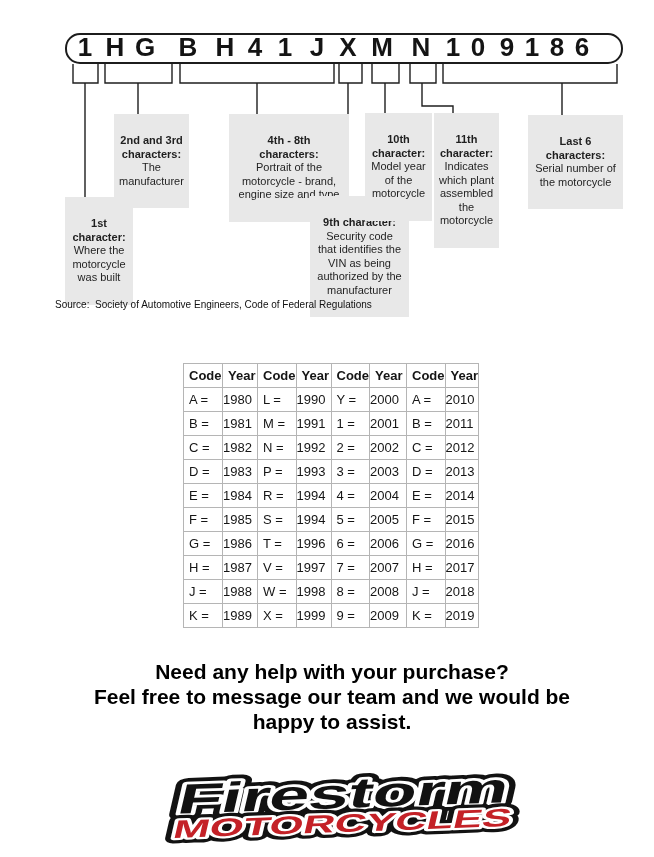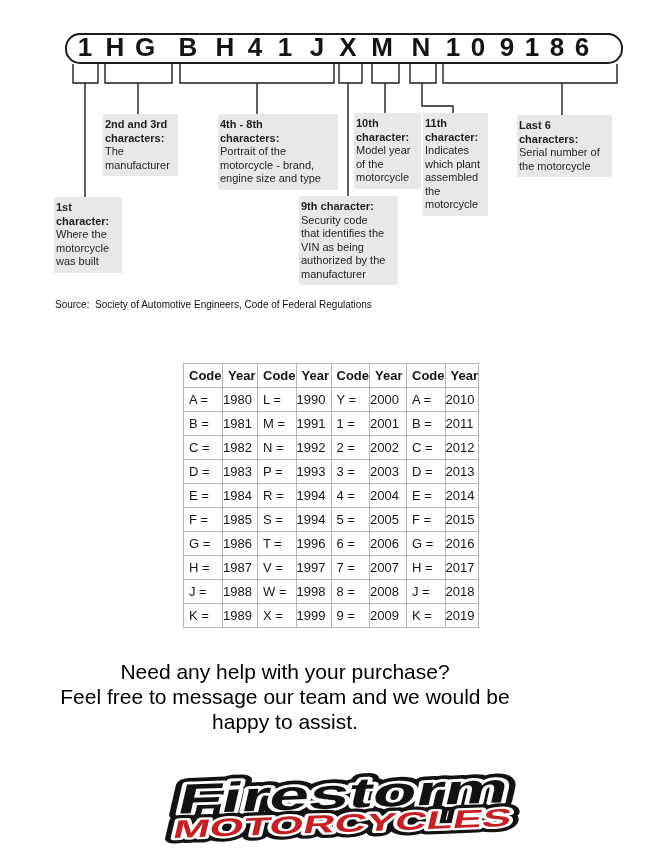--- a/index.html
+++ b/index.html
@@ -14,43 +14,44 @@
   }
   .vin-char {
     position:absolute; top:34px; height:27px; line-height:27px;
     font-size:26px; font-weight:bold; color:#141414; transform:translateX(-50%);
     letter-spacing:0;
   }
   
   .connectors { position:absolute; left:0; top:0; pointer-events:none; }
   
   .callout {
-    position:absolute; background:#e8e8e8; text-align:left;
-    font-size:11px; line-height:13.5px; padding:4px 2px; color:#1f1f1f;
+    position:absolute; background:#e8e8e8; text-align:center;
+    font-size:11px; line-height:13.5px; padding:20px 2px; color:#1f1f1f;margin-left:11px;
   }
   .callout .heading { font-weight:bold; white-space:pre-line; }
   .callout .body { white-space:pre-line; }
   
   .source { position:absolute; left:55px; top:299px; font-size:10px; white-space:pre; color:#111; }
   
   .year-table {
     position:absolute; left:183px; top:363px; border-collapse:collapse;
     table-layout:fixed; font-size:13px; color:#151515;padding-left:44px;
   }
   .year-table th, .year-table td {
     border:1px solid #b5b5b5; height:23px; padding:0; overflow:hidden;
   }
   .year-table th { font-weight:bold; text-align:left; padding-left:5px; }
   .year-table td.code { text-align:left; padding-left:5px; }
   .year-table td.year { padding-right:3px; }
   
   .help {
     position:absolute; left:0; width:570px; top:659px; text-align:center;
-    font-size:21px; line-height:25px; font-weight:normal; color:#000;
+    font-size:21px; line-height:25px; font-weight:bold; color:#000;
     white-space:pre-line;
+    padding-left:47px;
   }
   
   .logo { position:absolute; left:150px; top:764px; width:380px; height:82px; }
 </style>
 </head>
 <body>
 
 <div class="page">
 
   <div class="vin-pill"></div>

